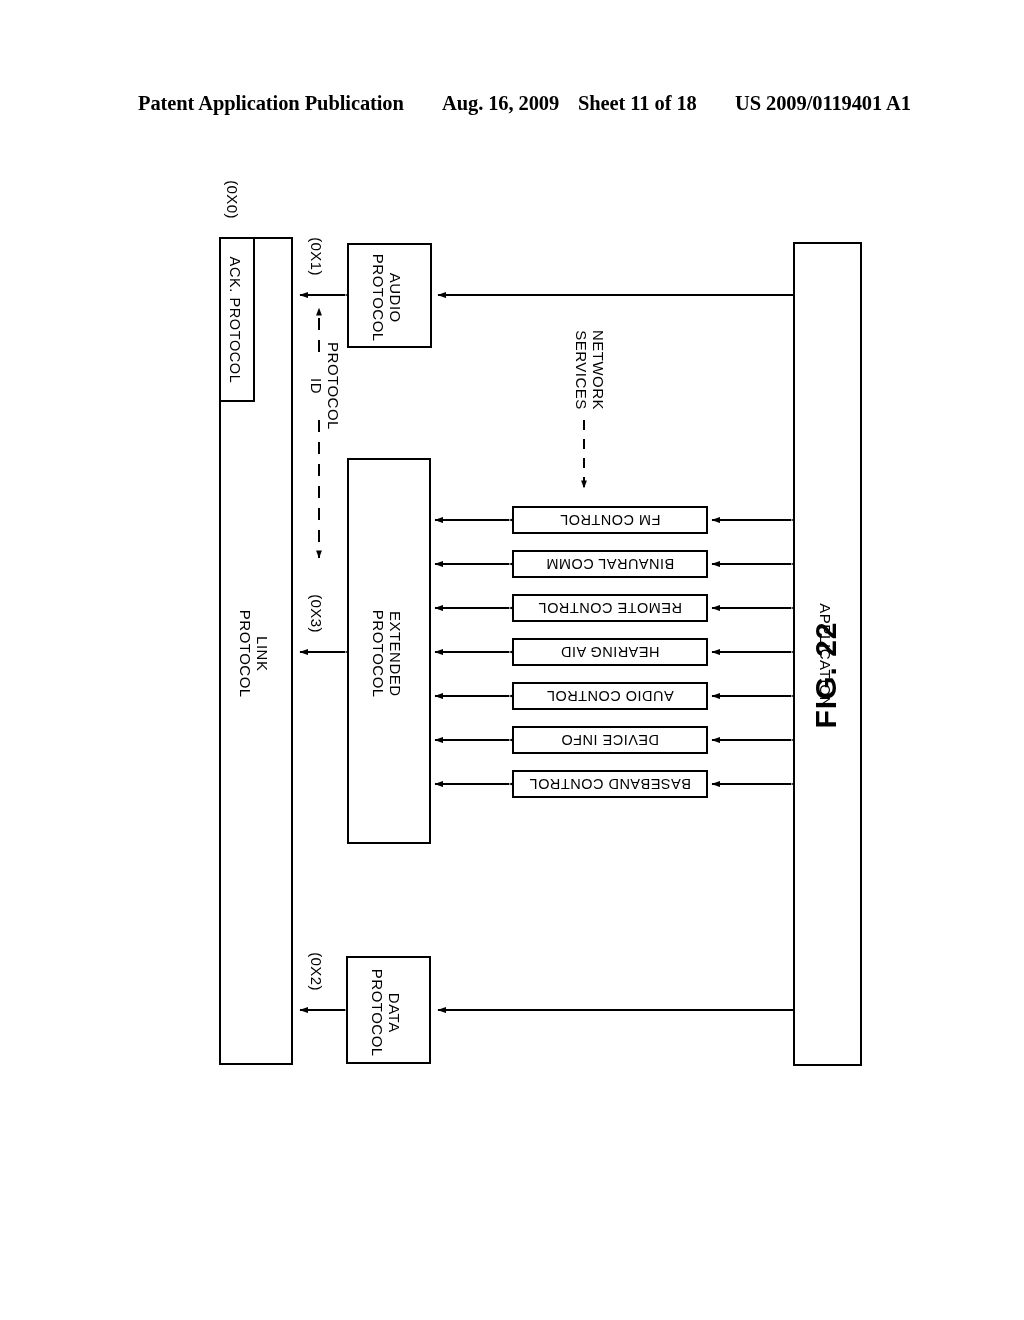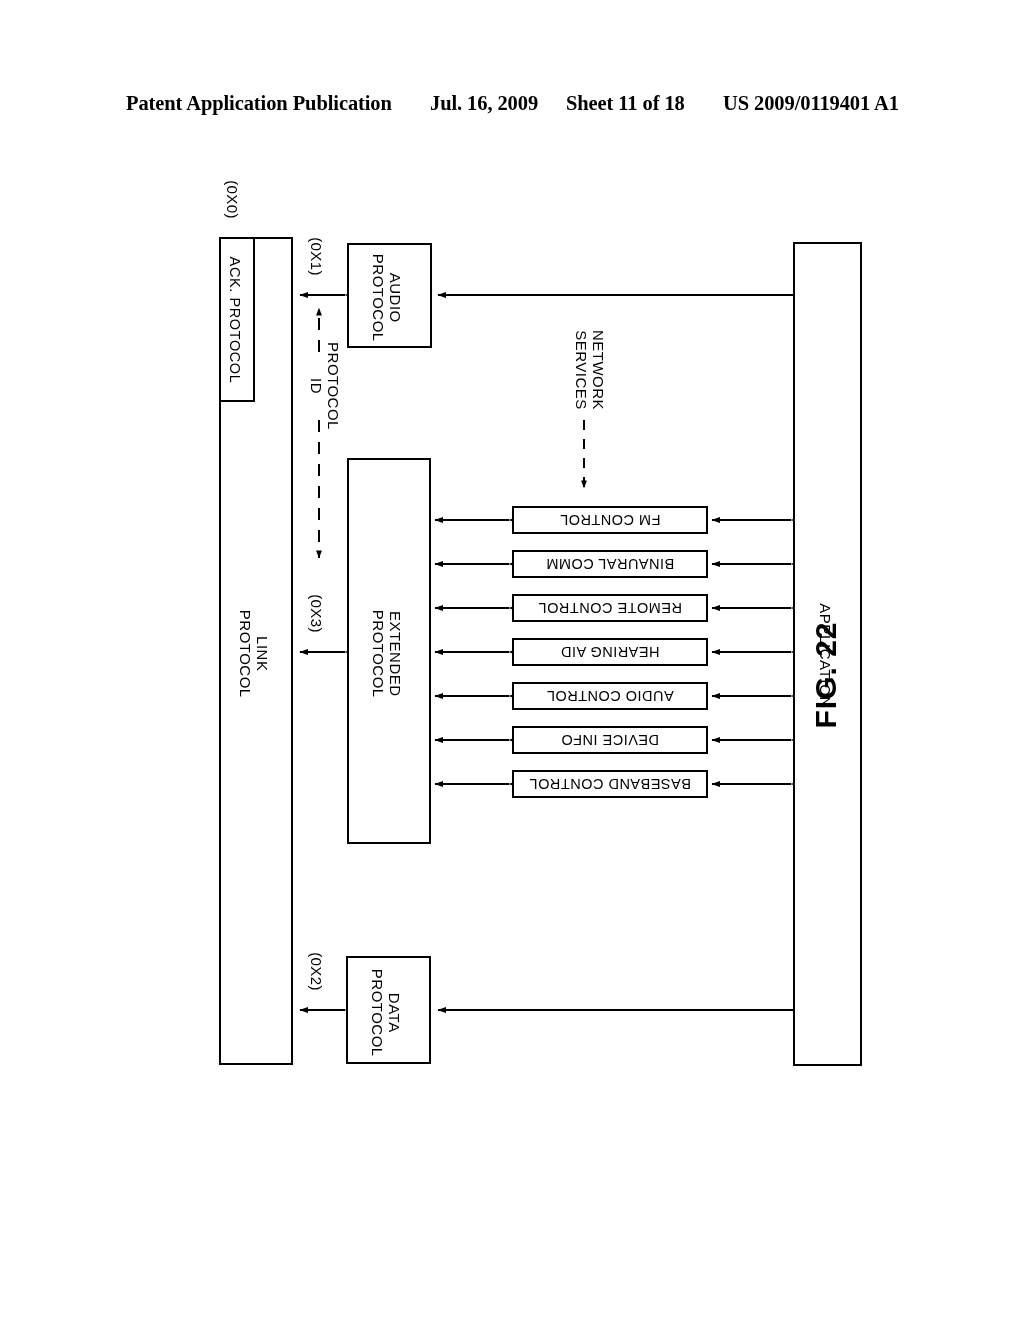--- a/index.html
+++ b/index.html
@@ -12,21 +12,21 @@
     height: 1320px;
     position: relative;
     font-family: "Liberation Sans", sans-serif;
     color: #000000;
     overflow: hidden;
   }
 
   
   #page-header {
     position: absolute;
-    left: 0;
+    left: 12px;
     top: 86px;
     width: 945px;
     height: 34px;
     display: flex;
     align-items: center;
     font-family: "Liberation Serif", serif;
     font-weight: bold;
     font-size: 20.5px;
     letter-spacing: -0.1px;
     white-space: nowrap;
@@ -126,21 +126,21 @@
   #fig-caption > span {
     transform: rotate(-90deg);
     transform-origin: 50% 50%;
   }
 </style>
 </head>
 <body>
 
 <div id="page-header">
   <span id="hdr-pub">Patent Application Publication</span>
-  <span id="hdr-date">Jul. 16, 2009</span>
+  <span id="hdr-date">Aug. 16, 2009</span>
   <span id="hdr-sheet">Sheet 11 of 18</span>
   <span id="hdr-patno">US 2009/0119401 A1</span>
 </div>
 
 <div id="figure-canvas">
 
   <div id="figure-inner">
 
     <svg class="wire" viewBox="0 0 1024 1320">
       <defs>

